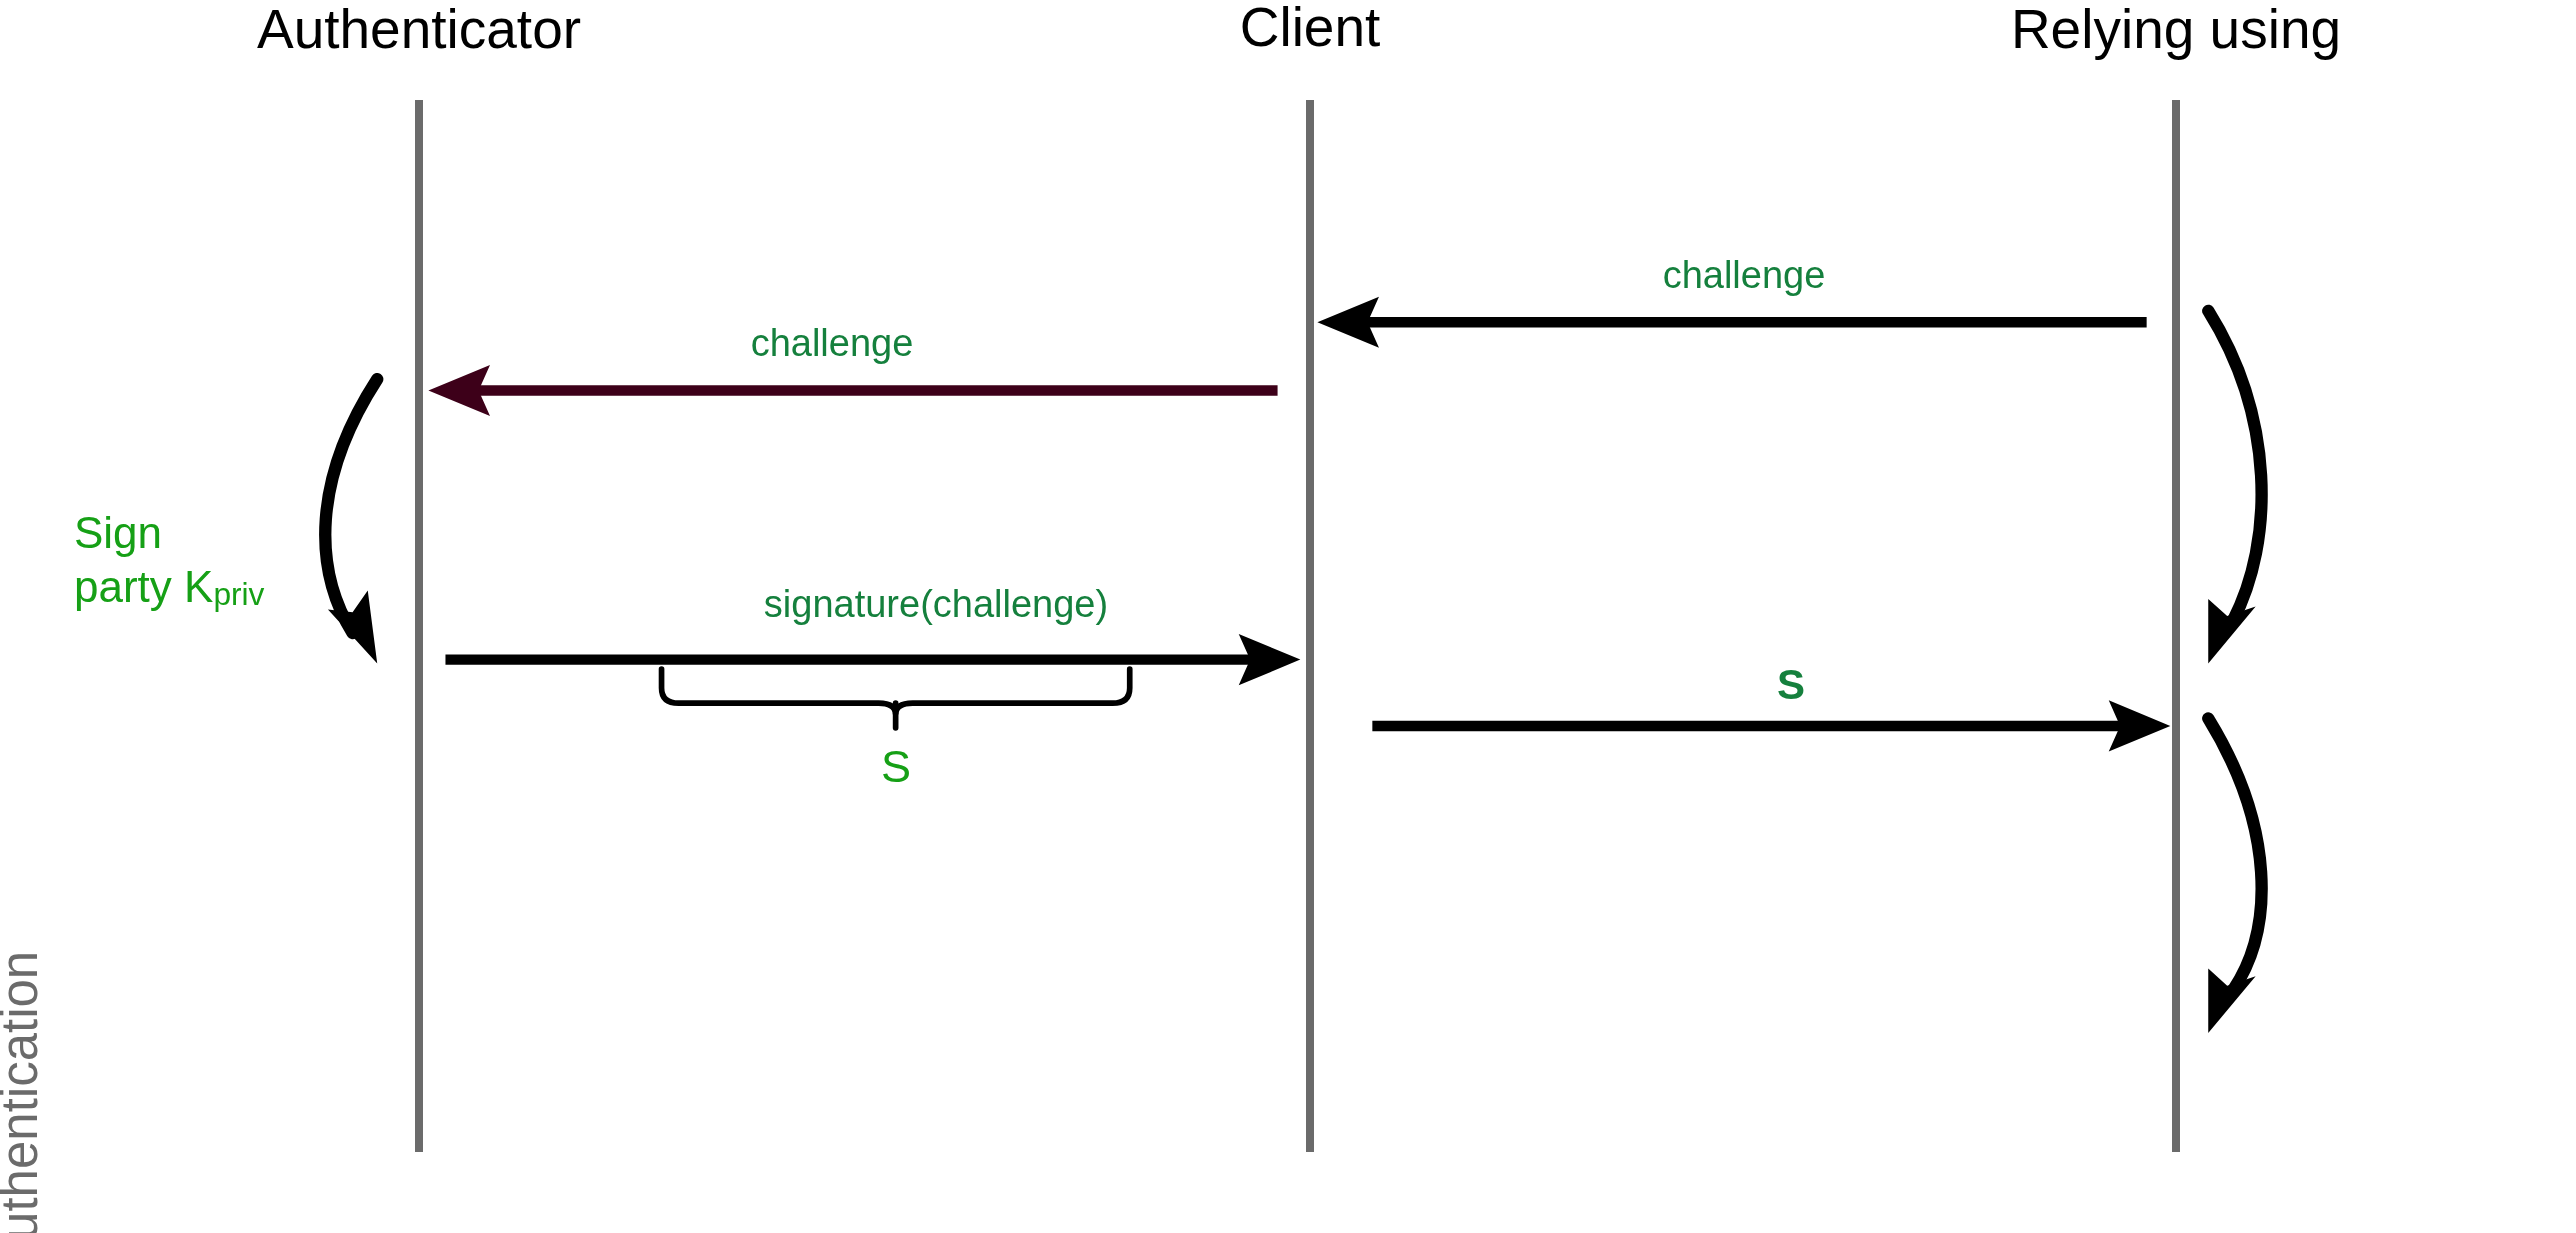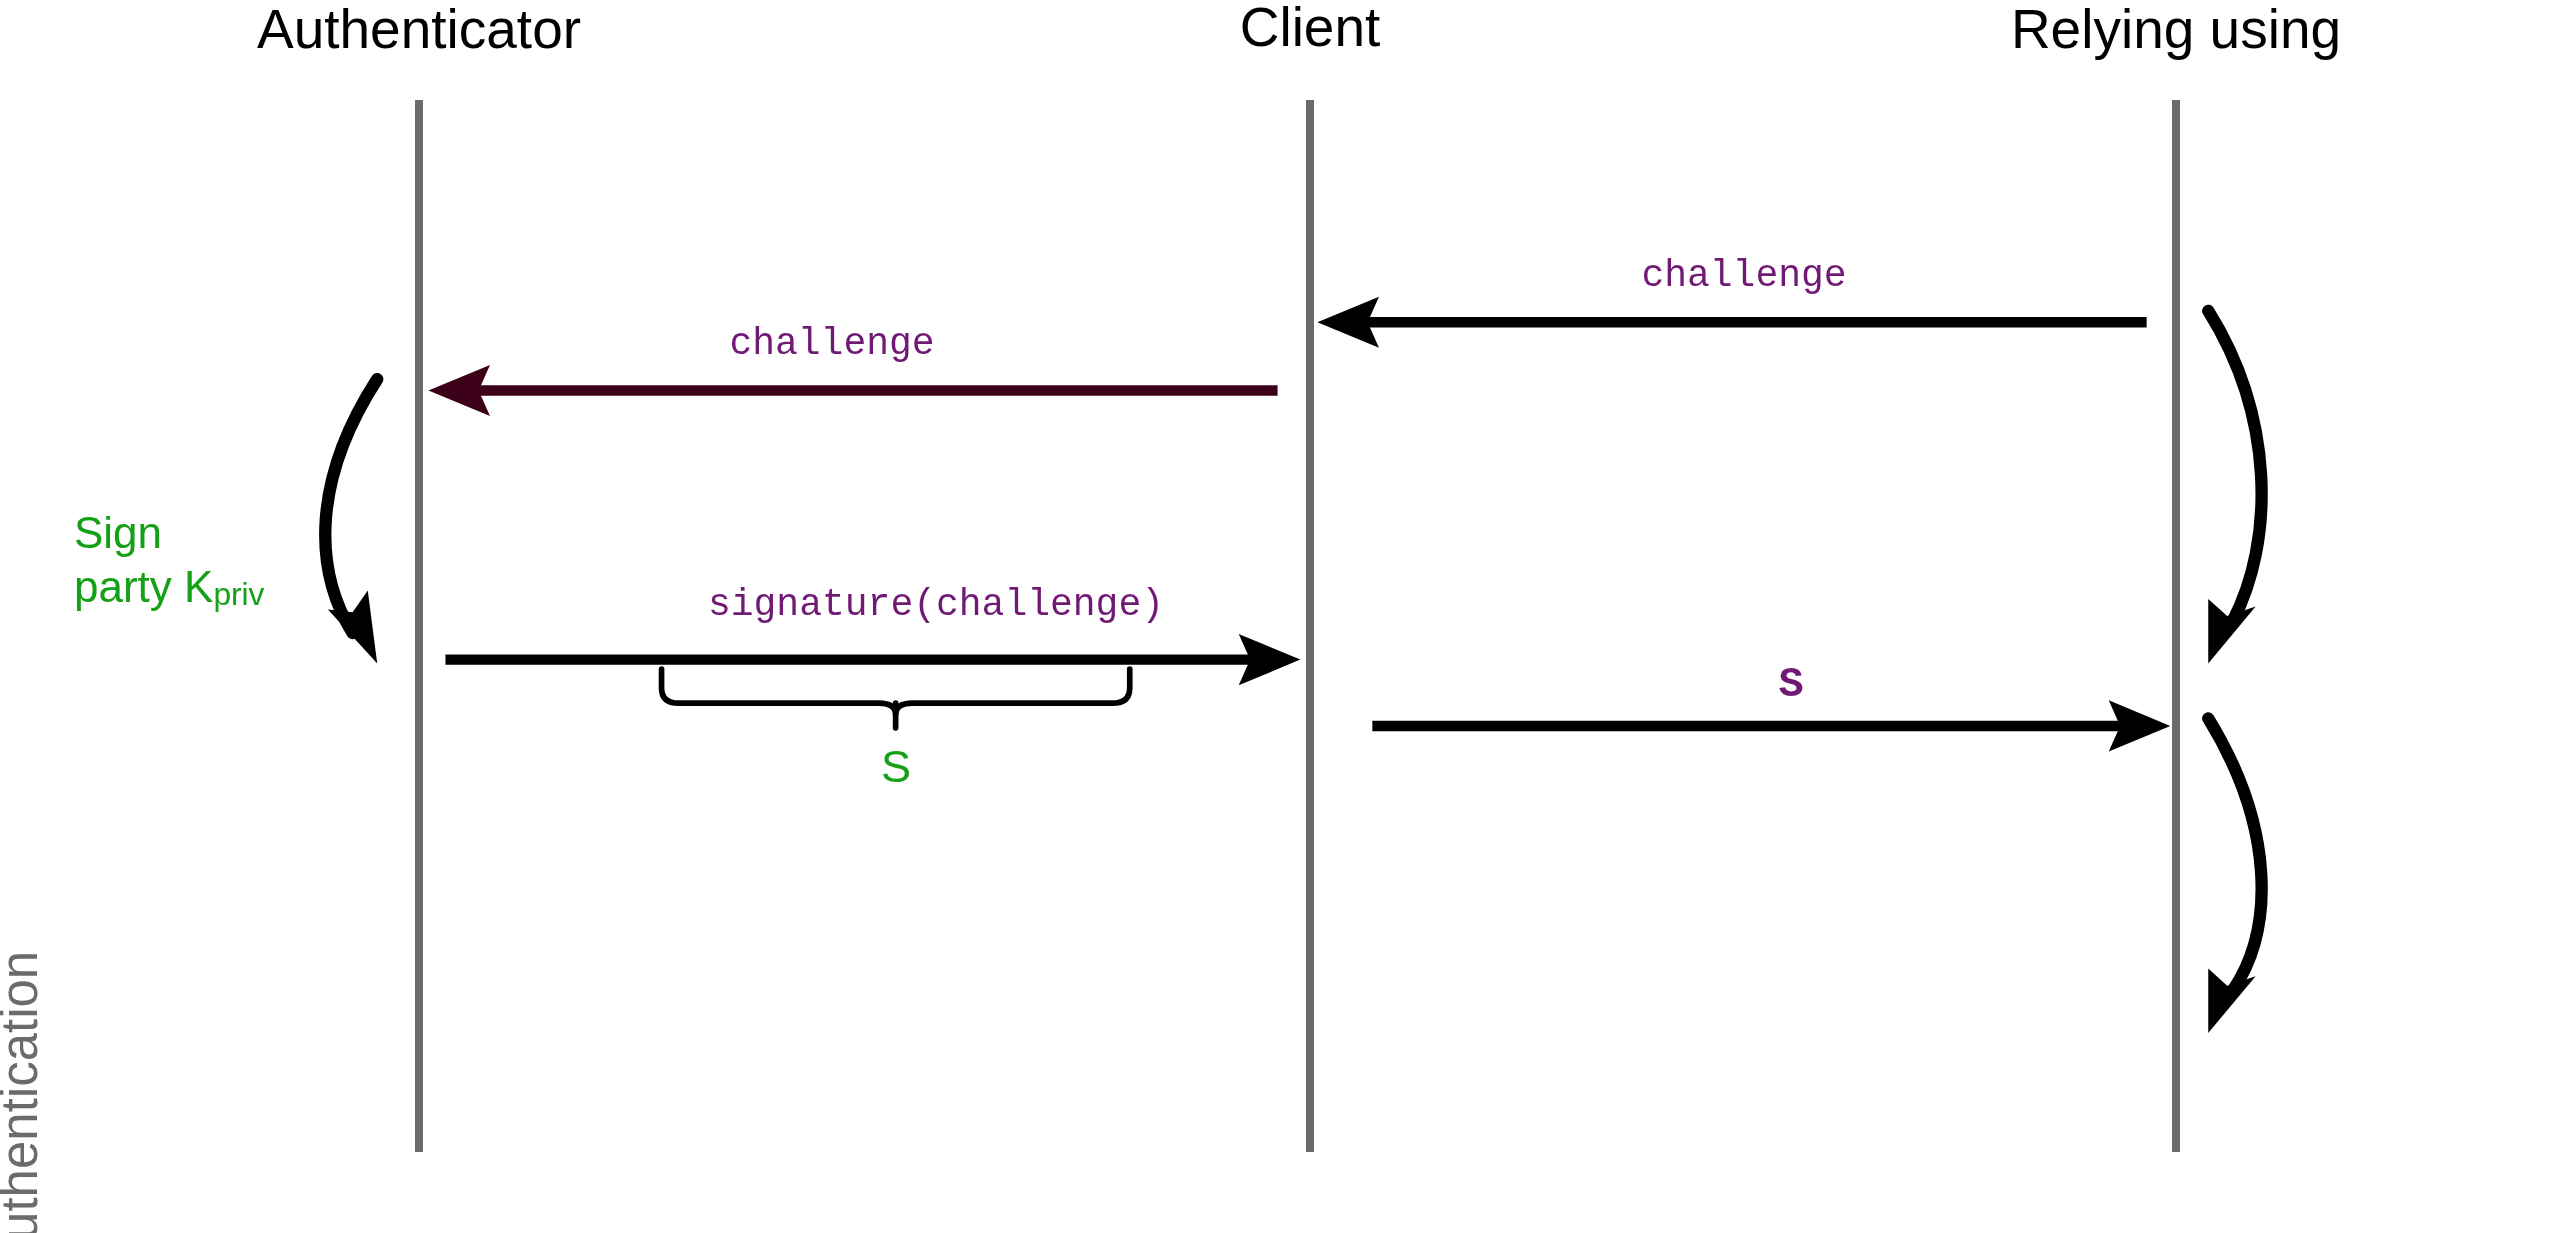--- a/index.html
+++ b/index.html
@@ -25,25 +25,24 @@
     font-weight: 400;
   }
   .lifeline {
     position: absolute;
     width: 7.6px;
     background: #6b6b6b;
   }
   .msg-label {
     position: absolute;
     transform: translateX(-50%);
-    color: #701a75;
+    color: #15803d;
     white-space: nowrap;
     line-height: 1.15;
     font-weight: 400;
-    font-family: Liberation Mono, monospace;
   }
   .msg-label.sz-sm { font-size: 38px; }
   .msg-label.sz-md { font-size: 42px; }
   .msg-label.bold { font-weight: 700; }
   .note-label {
     position: absolute;
     color: #16a016;
     white-space: pre;
     line-height: 1.22;
     font-size: 44px;

